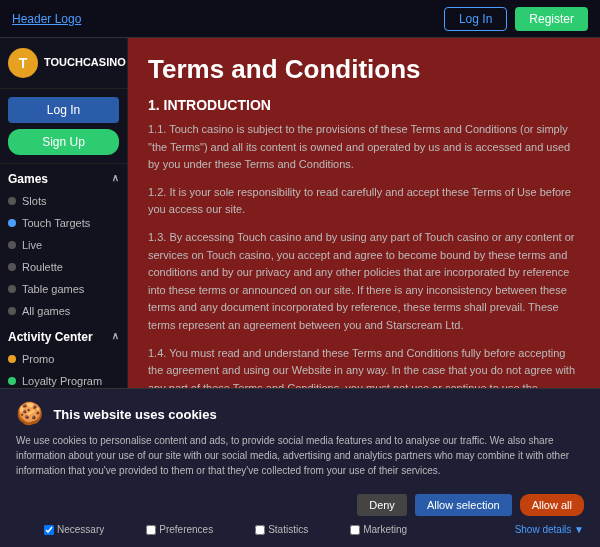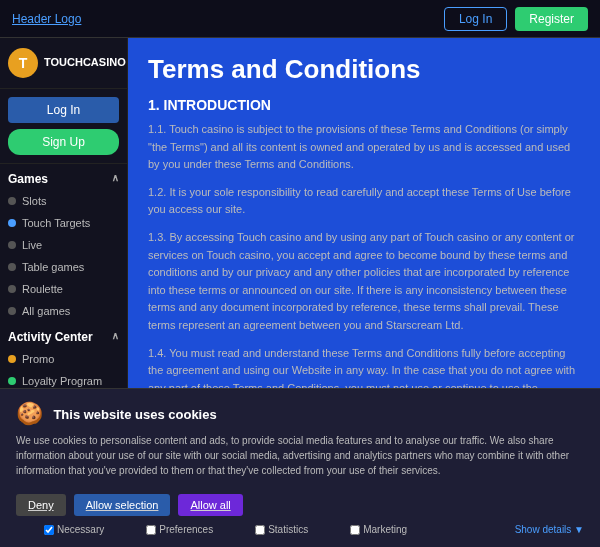--- a/index.html
+++ b/index.html
@@ -156,21 +156,21 @@
     }
     .dot-gray { background: #555; }
     .dot-blue { background: #4a9eff; }
     .dot-green { background: #2ecc71; }
     .dot-orange { background: #e8a020; }
     .dot-purple { background: #9b59b6; }
 
     
     .main-content {
       flex: 1;
-      background: #1d4ed8;
+      background: #7f1d1d;
       overflow-y: auto;
       padding: 16px 20px;
     }
     .main-content::-webkit-scrollbar { width: 4px; }
     .main-content::-webkit-scrollbar-track { background: #111; }
     .main-content::-webkit-scrollbar-thumb { background: #444; }
 
     .page-title {
       font-size: 26px;
       font-weight: bold;
@@ -219,47 +219,46 @@
     .cookie-text {
       font-size: 10px;
       color: #bbb;
       line-height: 1.5;
       margin-bottom: 16px;
     }
     .cookie-buttons {
       display: flex;
       gap: 8px;
       margin-bottom: 8px;
-      justify-content: flex-start;
-      text-decoration: underline;
+      justify-content: flex-end;
     }
     .btn-deny {
       background: #444;
       color: #fff;
       border: none;
       padding: 5px 12px;
       border-radius: 3px;
       font-size: 11px;
       cursor: pointer;
     }
     .btn-allow-selection {
       background: #2a5caa;
       color: #fff;
       border: none;
       padding: 5px 12px;
       border-radius: 3px;
       font-size: 11px;
       cursor: pointer;
     }
     .btn-allow-all {
-      background: #6d28d9;
+      background: #c2410c;
       color: #fff;
       border: none;
       padding: 5px 12px;
-      border-radius: 3px;
+      border-radius: 9px;
       font-size: 11px;
       cursor: pointer;
     }
     .cookie-options {
       display: flex;
       gap: 14px;
       align-items: center;
       font-size: 10px;
       color: #bbb;
     }
@@ -315,25 +314,25 @@
     <div class="nav-item">
       <div class="nav-item-dot dot-blue"></div>
       <span>Touch Targets</span>
     </div>
     <div class="nav-item">
       <div class="nav-item-dot dot-gray"></div>
       <span>Live</span>
     </div>
     <div class="nav-item">
       <div class="nav-item-dot dot-gray"></div>
+      <span>Roulette</span>
+    </div>
+    <div class="nav-item">
+      <div class="nav-item-dot dot-gray"></div>
       <span>Table games</span>
-    </div>
-    <div class="nav-item">
-      <div class="nav-item-dot dot-gray"></div>
-      <span>Roulette</span>
     </div>
     <div class="nav-item">
       <div class="nav-item-dot dot-gray"></div>
       <span>All games</span>
     </div>
 
     <div class="section-header">
       <span>Activity Center</span>
       <span class="section-header-chevron">∧</span>
     </div>

